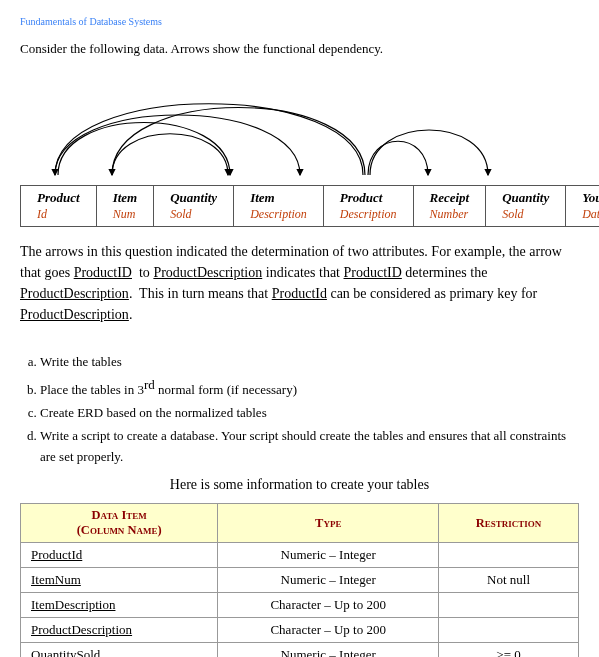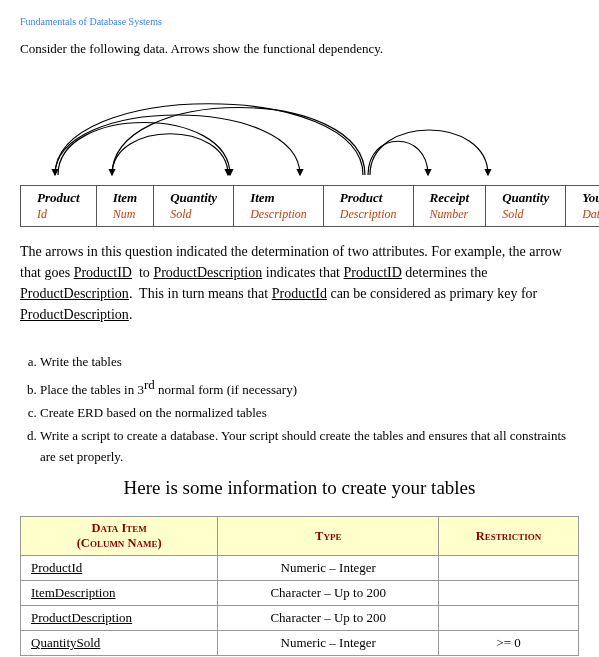--- a/index.html
+++ b/index.html
@@ -59,22 +59,22 @@
     
     .task-list {
       font-size: 13px;
       margin-left: 20px;
       margin-bottom: 10px;
       line-height: 1.6;
     }
     .task-list li { margin-bottom: 2px; }
     .center-note {
       text-align: center;
-      font-size: 19px;
-      margin-bottom: 17px;
+      font-size: 14px;
+      margin-bottom: 10px;
     }
     
     .data-table {
       border-collapse: collapse;
       width: 100%;
       font-size: 13px;
     }
     .data-table th, .data-table td {
       border: 1px solid #999;
       padding: 4px 10px;
@@ -167,20 +167,25 @@
       <th>Restriction</th>
     </tr>
   </thead>
   <tbody id="data-tbody">
       <tr>
         <td>ProductId</td>
         <td>Numeric – Integer</td>
         <td></td>
       </tr>
       <tr>
+        <td>ItemNum</td>
+        <td>Numeric – Integer</td>
+        <td>Not null</td>
+      </tr>
+      <tr>
         <td>ItemDescription</td>
         <td>Character – Up to 200</td>
         <td></td>
       </tr>
       <tr>
         <td>ProductDescription</td>
         <td>Character – Up to 200</td>
         <td></td>
       </tr>
       <tr>

